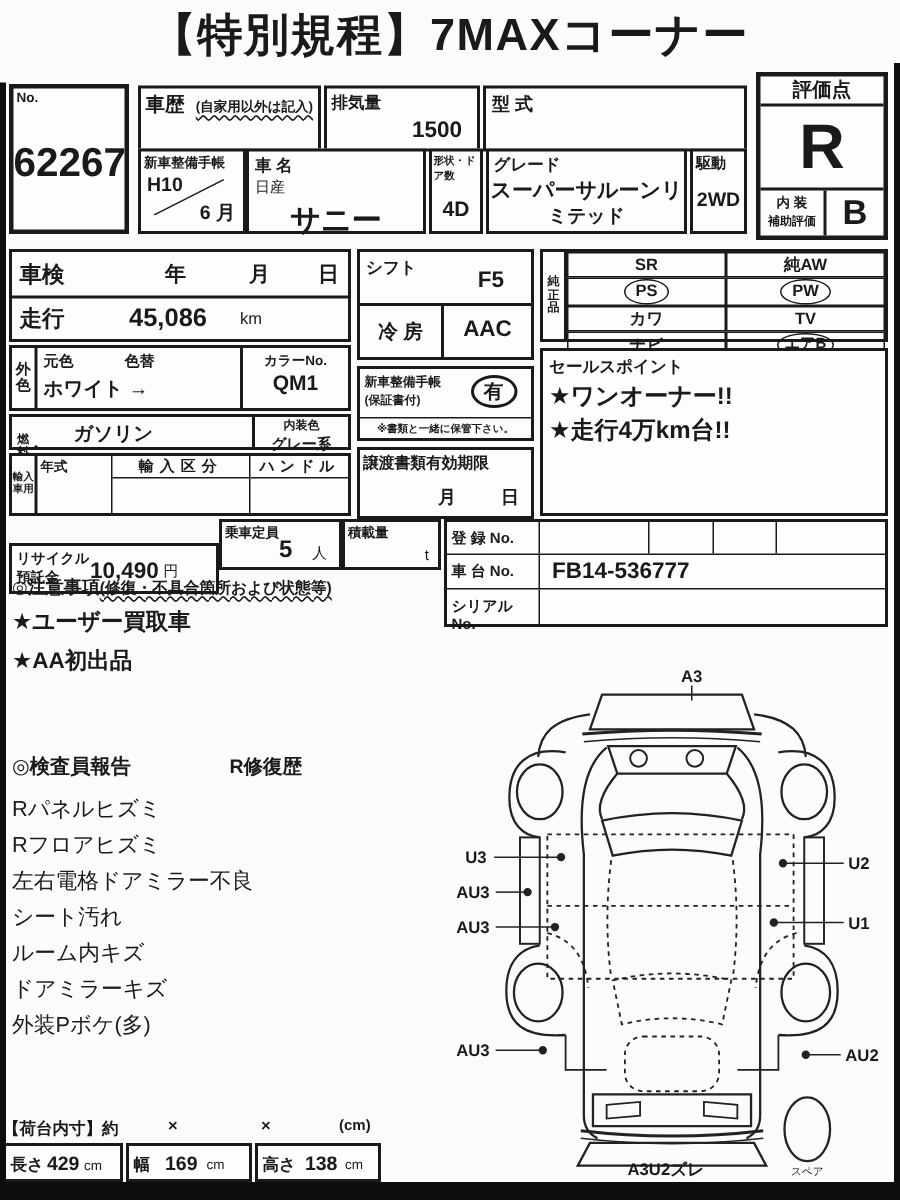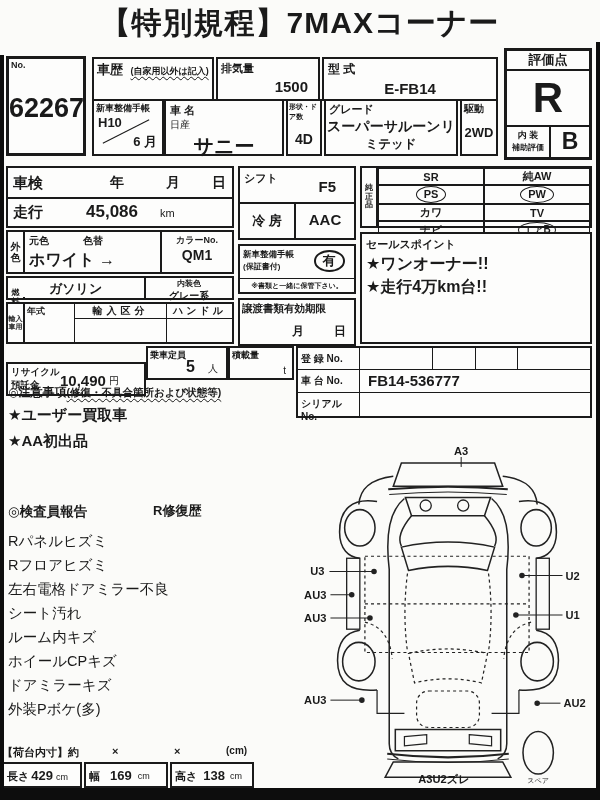--- a/index.html
+++ b/index.html
@@ -45,21 +45,20 @@
   <div class="cell" style="left:92px; top:57px; width:122px; height:44px;">
     <span class="lbl" style="font-size:13px; padding:2px 3px; display:inline-block;">車歴</span>
     <span class="lbl wavy" style="font-size:9px;">(自家用以外は記入)</span>
   </div>
   <div class="cell" style="left:216px; top:57px; width:104px; height:44px;">
     <div class="lbl" style="font-size:11px; padding:2px 3px;">排気量</div>
     <div style="font-size:15px; font-weight:600; text-align:right; padding-right:10px;">1500</div>
   </div>
   <div class="cell" style="left:322px; top:57px; width:176px; height:44px;">
     <div class="lbl" style="font-size:12px; padding:2px 4px;">型 式</div>
-    <div style="font-size:15px; font-weight:600; text-align:center;">E-FB14</div>
   </div>
 
   <div class="cell" style="left:92px; top:99px; width:72px; height:57px;">
     <div class="lbl" style="font-size:9px; padding:1px 2px;">新車整備手帳</div>
     <div class="abs lbl" style="left:4px; top:14px; font-size:13px;">H10</div>
     <div class="abs" style="left:6px; top:30px; width:52px; border-top:1.5px solid #1a1a1a; transform:rotate(-27deg);"></div>
     <div class="abs lbl" style="right:5px; bottom:3px; font-size:13px;">6 月</div>
   </div>
   <div class="cell" style="left:164px; top:99px; width:120px; height:57px;">
     <div class="lbl" style="font-size:11px; padding:2px 4px 0;">車 名</div>
@@ -104,32 +103,32 @@
       <span class="abs" style="left:78px; top:3px; font-size:17px; font-weight:600;">45,086</span>
       <span class="abs" style="left:152px; top:8px; font-size:11px;">km</span>
     </div>
   </div>
 
   <div class="cell row" style="left:6px; top:230px; width:228px; height:44px;">
     <div class="vlabel" style="width:17px; font-size:10px;">外色</div>
     <div style="flex:1; border-right:2px solid #1a1a1a; position:relative;">
       <span class="abs lbl" style="left:4px; top:2px; font-size:10px;">元色</span>
       <span class="abs lbl" style="left:58px; top:2px; font-size:10px;">色替</span>
-      <div class="abs" style="left:4px; top:18px; font-size:16px; font-weight:600;">ホワイト →</div>
+      <div class="abs" style="left:4px; top:18px; font-size:13px; font-weight:600;">ホワイト →</div>
     </div>
     <div style="width:70px; text-align:center;">
       <div class="lbl" style="font-size:9px; margin-top:2px;">カラーNo.</div>
       <div style="font-size:14px; font-weight:600;">QM1</div>
     </div>
   </div>
 
   <div class="cell row" style="left:6px; top:276px; width:228px; height:24px;">
     <div class="vlabel" style="width:17px; font-size:8px;margin-top:19px;">燃料</div>
     <div style="flex:1; border-right:2px solid #1a1a1a; font-size:13px; font-weight:600; padding:2px 0 0 24px;">ガソリン</div>
-    <div style="width:86px; text-align:center;">
+    <div style="width:62px; text-align:center;">
       <div class="lbl" style="font-size:8px;">内装色</div>
       <div style="font-size:10px; font-weight:600;">グレー系</div>
     </div>
   </div>
 
   <div class="cell row" style="left:6px; top:302px; width:228px; height:42px;">
     <div class="vlabel" style="width:17px; font-size:7px;">輸入車用</div>
     <div style="width:50px; border-right:1.5px solid #1a1a1a;">
       <div class="lbl" style="font-size:9px; padding:1px 2px;">年式</div>
     </div>
@@ -242,21 +241,20 @@
 
   <div class="abs" style="left:8px; top:502px; width:290px;">
     <span class="lbl" style="font-size:13.5px;">◎検査員報告</span>
     <span class="abs lbl" style="left:145px; top:0; font-size:13px;">R修復歴</span>
     <div style="margin-top:8px; font-size:14.5px; line-height:24px;">
       <div>Rパネルヒズミ</div>
       <div>Rフロアヒズミ</div>
       <div>左右電格ドアミラー不良</div>
       <div>シート汚れ</div>
       <div>ルーム内キズ</div>
-      <div>ホイールCPキズ</div>
       <div>ドアミラーキズ</div>
       <div>外装Pボケ(多)</div>
     </div>
   </div>
 
   <div class="abs" style="left:296px; top:440px; width:304px; height:348px;">
     <svg width="304" height="348" viewBox="0 0 300 340" fill="none" stroke="#222" stroke-width="1.5">
 
       <text x="163" y="13" font-size="11" font-weight="bold" fill="#1a1a1a" stroke="none" text-anchor="middle">A3</text>
       <line x1="163" y1="15" x2="163" y2="25" stroke-width="1"></line>

